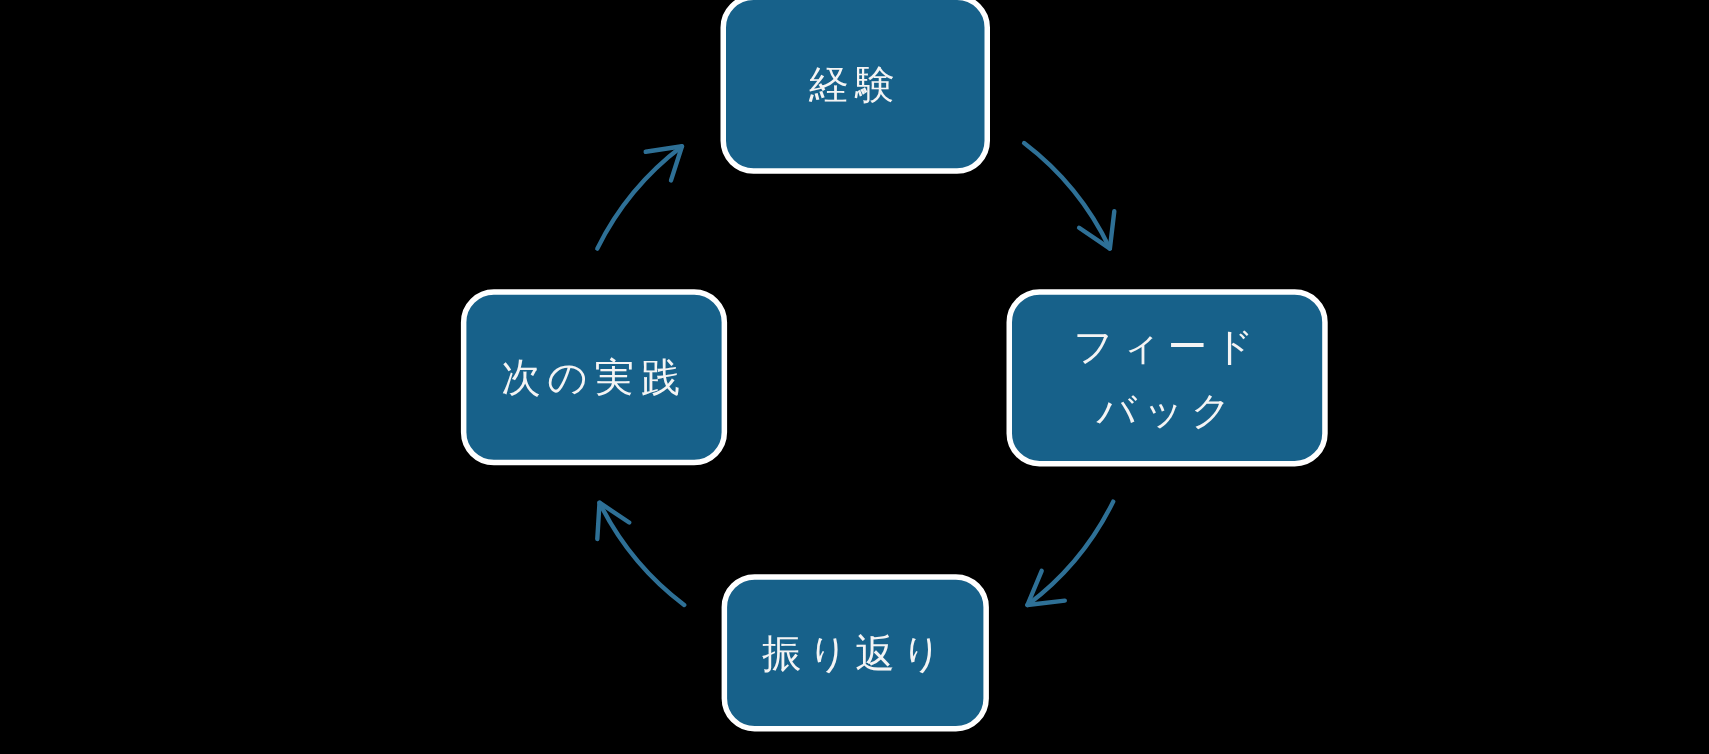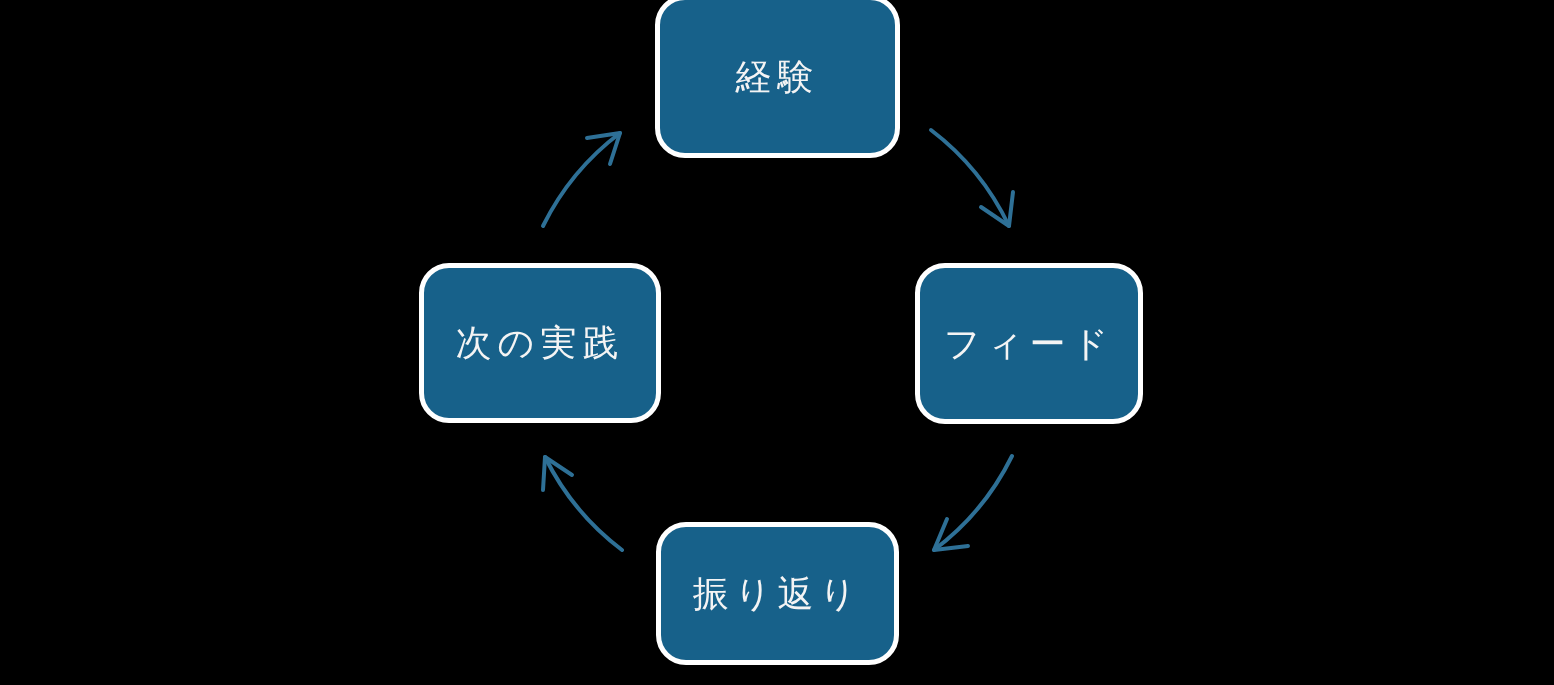--- a/index.html
+++ b/index.html
@@ -39,21 +39,21 @@
     flex-direction: column;
     align-items: center;
     justify-content: center;
     color: #f4f4f4;
     font-size: 36px;
     letter-spacing: 6px;
     line-height: 58px;
     text-align: center;
   }
   .node-experience   { left: 655px; top: -5px;  width: 245px; height: 163px; }
-  .node-feedback     { left: 915px; top: 263px; width: 228px; height: 161px; }
+  .node-feedback     { left: 915px; top: 263px; width: 292px; height: 161px; }
   .node-reflection   { left: 656px; top: 522px; width: 243px; height: 143px; }
   .node-next         { left: 419px; top: 263px; width: 242px; height: 160px; }
 </style>
 </head>
 <body>
 
 <div class="canvas">
 
   <svg class="arrow-layer" viewBox="0 0 1554 685" xmlns="http://www.w3.org/2000/svg">
 
@@ -77,20 +77,21 @@
       <path d="M 610 164 L 620 133 L 587 138"></path>
     </g>
   </svg>
 
   <div class="node node-experience">
     <span>経験</span>
   </div>
 
   <div class="node node-feedback">
     <span>フィード</span>
+    <span>バック</span>
   </div>
 
   <div class="node node-reflection">
     <span>振り返り</span>
   </div>
 
   <div class="node node-next">
     <span>次の実践</span>
   </div>
 

